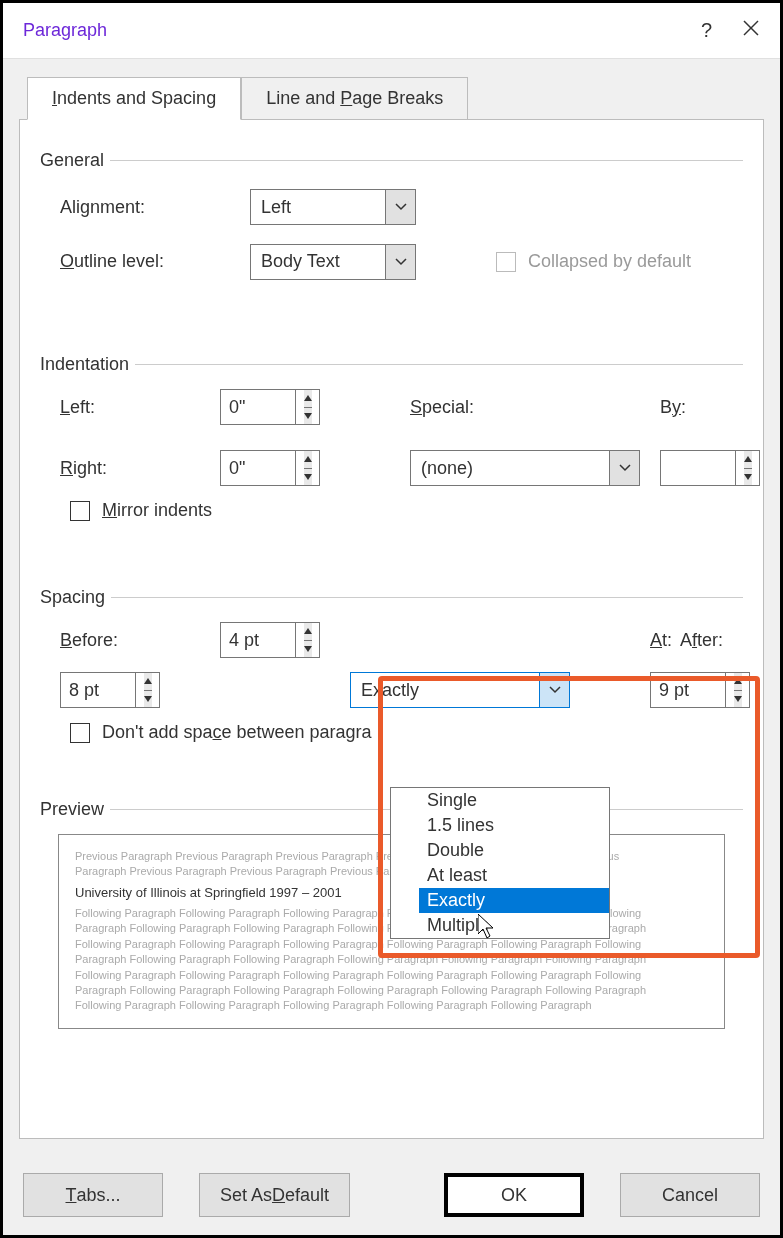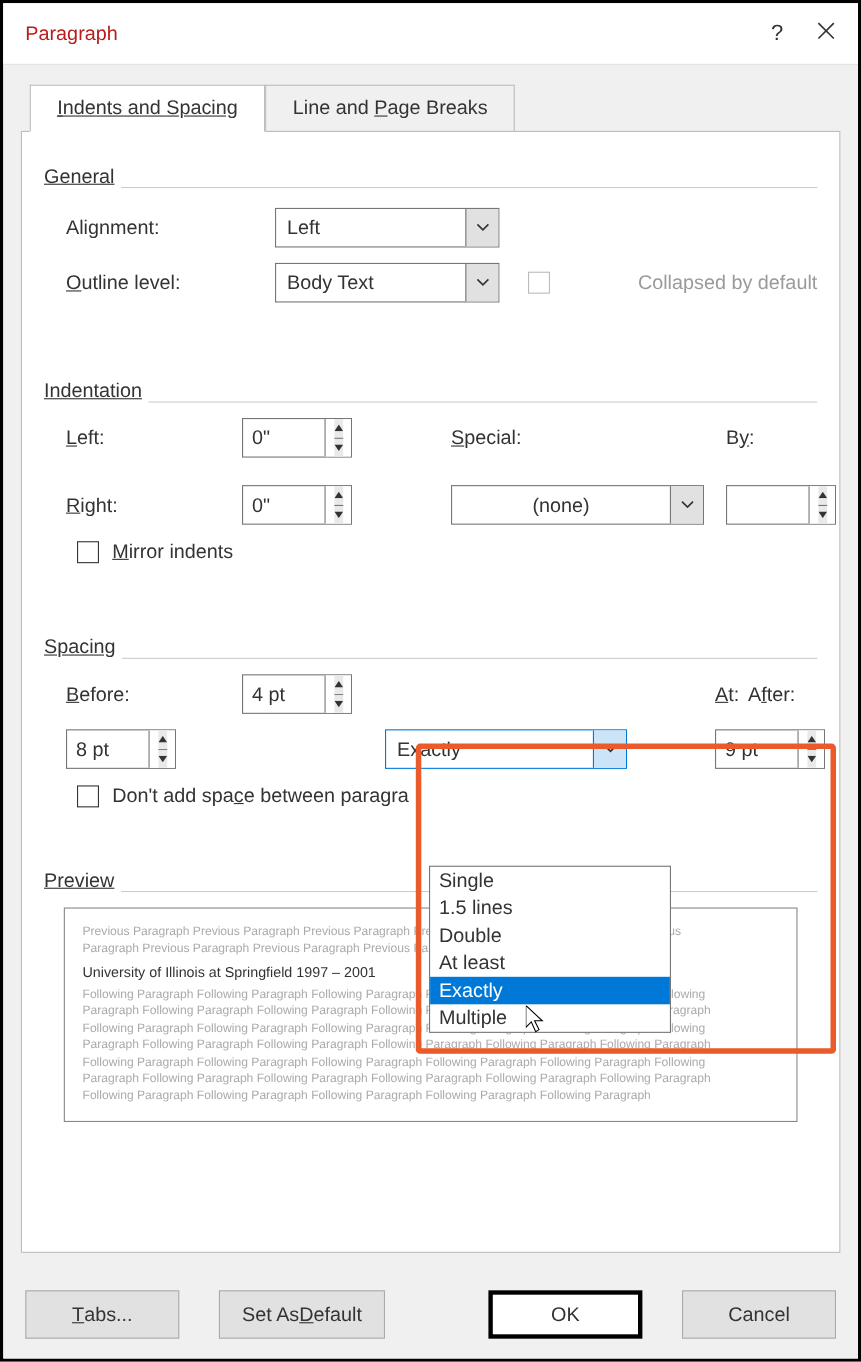--- a/index.html
+++ b/index.html
@@ -25,21 +25,21 @@
   }
   .titlebar {
     height: 56px;
     background: #fff;
     border-bottom: 1px solid #e0e0e0;
     display: flex;
     align-items: center;
     padding: 0 20px;
     justify-content: space-between;
   }
-  .titlebar .title { color:#b91c1c; }
+  .titlebar .title { color:#6d28d9; }
   .titlebar .controls { display:flex; gap:30px; align-items:center; }
   .help-icon, .close-icon { font-family: Arial; color:#333; font-size:20px; }
   .close-icon svg { width:18px; height:18px; stroke:#333; stroke-width:1.5; }
   .tabs-row {
     display:flex;
     align-items:flex-end;
     padding: 18px 0 0 24px;
     gap:0;
   }
   .tab {
@@ -47,38 +47,36 @@
     border: 1px solid #bcbcbc;
     background:#f0f0f0;
     cursor:pointer;
     color:#333;
   }
   .tab.active {
     background:#fff;
     border-bottom: 1px solid #fff;
     position:relative;
     z-index:2;
-    text-decoration:underline;
   }
   .tab .ul { text-decoration: underline; }
   .content-panel {
     margin: 0 16px 0 16px;
     background:#fff;
     border: 1px solid #bcbcbc;
     border-top: 1px solid #bcbcbc;
     padding: 20px 20px 40px 20px;
     position:relative;
     margin-top:-1px;
     height: 1020px;
   }
   .section-header {
     display:flex;
-    align-items:flex-end;
+    align-items:center;
     margin: 10px 0 14px 0;
-    text-decoration: underline;
   }
   .section-header .text { color:#333; margin-right:6px; }
   .section-header .line { flex:1; height:1px; background:#ccc; }
   .form-row {
     display:grid;
     grid-template-columns: 160px 200px 1fr;
     align-items:center;
     margin: 6px 0 6px 20px;
     min-height: 44px;
     gap: 30px;
@@ -88,21 +86,21 @@
   .disabled { color:#9a9a9a; }
   .combo, .spin, .txt {
     height: 36px;
     border: 1px solid #767676;
     background:#fff;
     display:flex;
     align-items:center;
     position:relative;
   }
   .combo {
-    width: 204px;
+    width: 166px;
   }
   .combo .val { padding: 0 10px; flex:1; }
   .combo .btn, .spin .btns {
     width: 30px;
     height: 100%;
     border-left: 1px solid #767676;
     background: #e1e1e1;
     display:flex;
     align-items:center;
     justify-content:center;
@@ -118,21 +116,21 @@
   .chk { width:20px; height:20px; border:1.5px solid #333; background:#fff; }
   .chk.disabled { border-color:#bbb; }
 
   .ind-grid {
     display:grid;
     grid-template-columns: 160px 130px 60px 230px 20px 130px;
     row-gap: 25px;
     align-items:center;
     margin-left:20px;
   }
-  .combo.wide { width: 230px; justify-self:start;text-align:center; }
+  .combo.wide { width: 230px; justify-self:start; }
 
   .spacing-grid {
     display:grid;
     grid-template-columns: 160px 130px 80px 220px 30px 130px;
     row-gap: 14px;
     align-items:center;
     margin-left:20px;
   }
 
   .preview-box {
@@ -253,21 +251,21 @@
     <div class="form-row">
       <span class="lbl"><span class="ul">O</span>utline level:</span>
       <div class="combo">
         <span class="val">Body Text</span>
         <div class="btn">
               <svg viewBox="0 0 12 8">
                 <polyline points="1,1 6,6 11,1" fill="none" stroke="#333" stroke-width="1.5"></polyline>
               </svg>
             </div>
       </div>
-      <div class="chk-row" style="margin:0;justify-content:space-between;">
+      <div class="chk-row" style="margin:16px;">
         <div class="chk disabled"></div>
         <span class="disabled">Collapsed by default</span>
       </div>
     </div>
 
     <div style="height:50px"></div>
 
     <div class="section-header">
       <span class="text">Indentation</span>
       <div class="line"></div>
@@ -432,21 +430,21 @@
       <div class="preview-main">University of Illinois at Springfield 1997 – 2001</div>
       <div class="preview-grey">Following Paragraph Following Paragraph Following Paragraph Following Paragraph Following Paragraph Following</div>
       <div class="preview-grey">Paragraph Following Paragraph Following Paragraph Following Paragraph Following Paragraph Following Paragraph</div>
       <div class="preview-grey">Following Paragraph Following Paragraph Following Paragraph Following Paragraph Following Paragraph Following</div>
       <div class="preview-grey">Paragraph Following Paragraph Following Paragraph Following Paragraph Following Paragraph Following Paragraph</div>
       <div class="preview-grey">Following Paragraph Following Paragraph Following Paragraph Following Paragraph Following Paragraph Following</div>
       <div class="preview-grey">Paragraph Following Paragraph Following Paragraph Following Paragraph Following Paragraph Following Paragraph</div>
       <div class="preview-grey">Following Paragraph Following Paragraph Following Paragraph Following Paragraph Following Paragraph</div>
     </div>
 
-    <div class="dropdown-list" style="left:370px; top:667px;">
+    <div class="dropdown-list" style="left:370px; top:667px;padding-left:28px;">
       <div class="item">Single</div>
       <div class="item">1.5 lines</div>
       <div class="item">Double</div>
       <div class="item">At least</div>
       <div class="item selected">Exactly</div>
       <div class="item">Multiple</div>
     </div>
 
     <div class="highlight-box" style="left:358px; top:556px; width:382px; height:282px;"></div>
 

